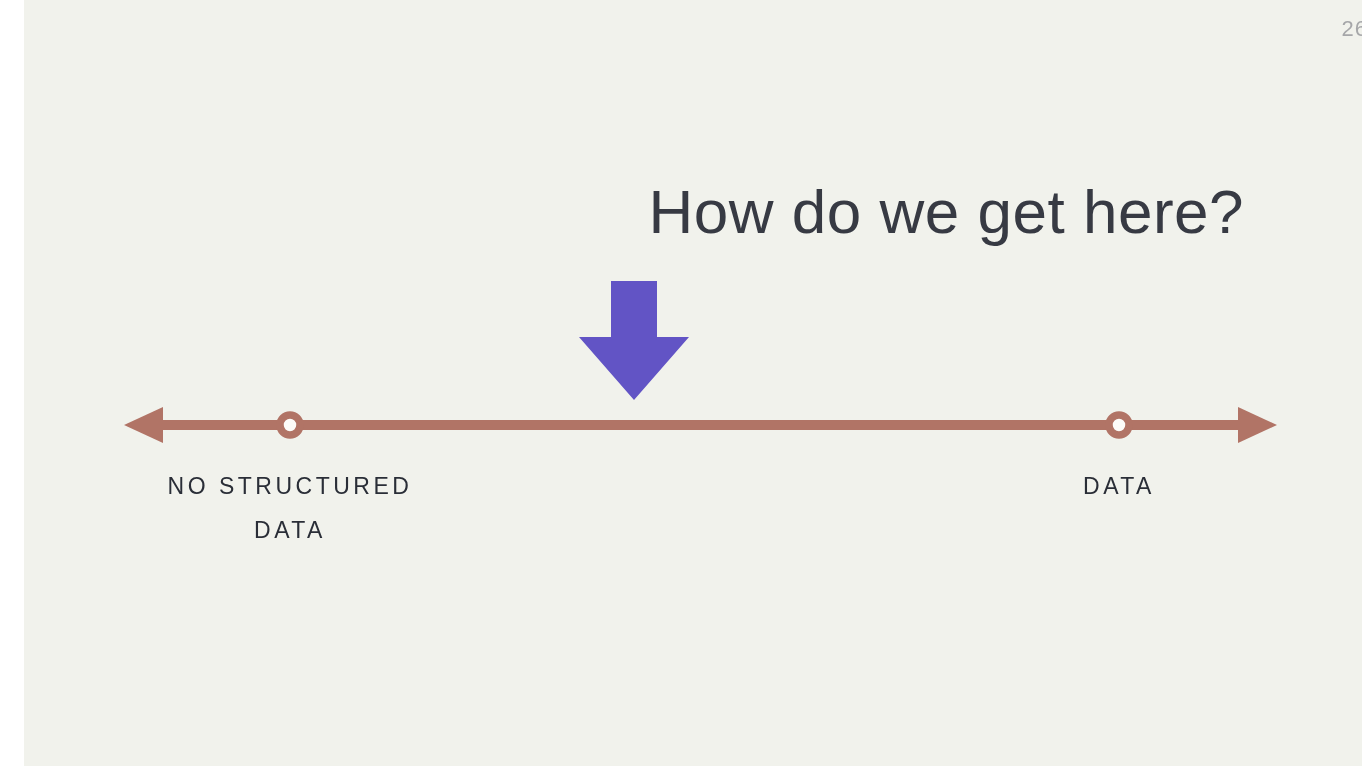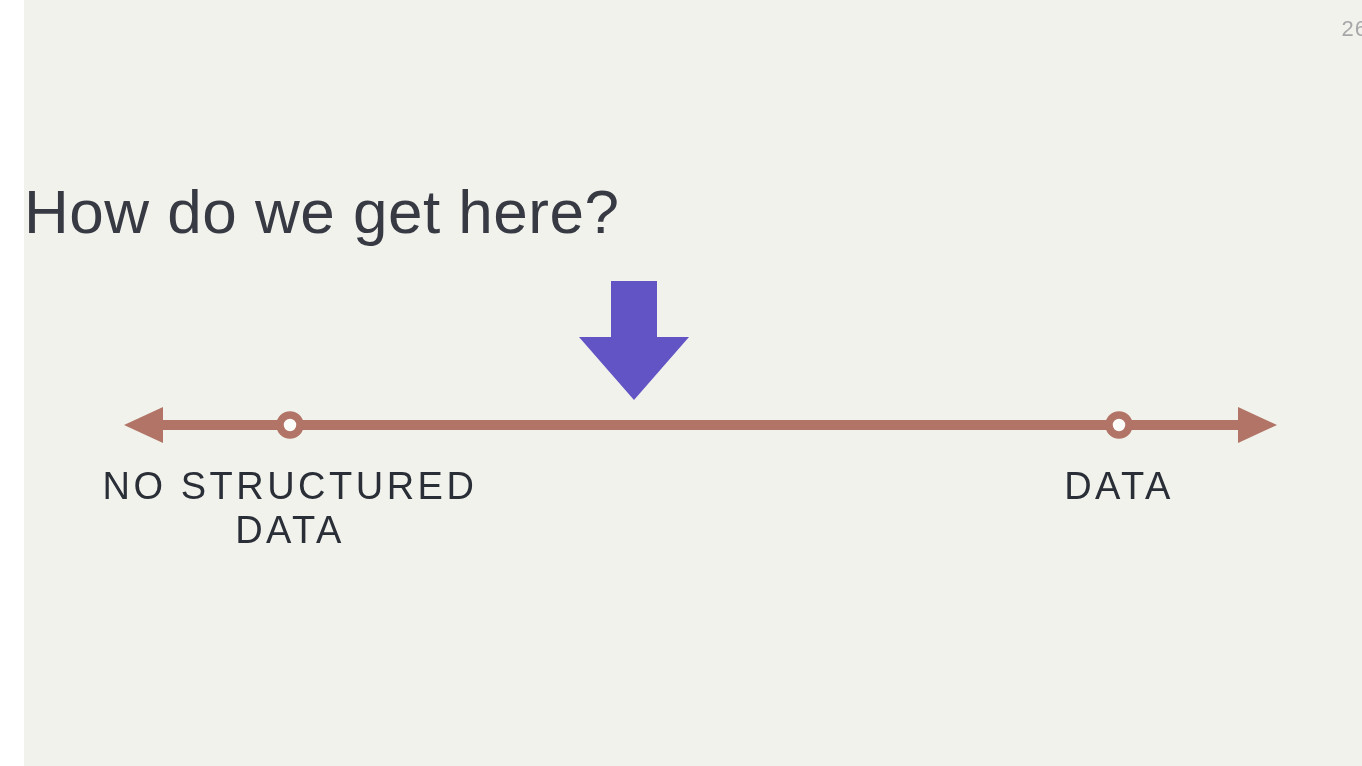--- a/index.html
+++ b/index.html
@@ -22,21 +22,21 @@
     font-size: 22px;
     color: var(--page_number_gray, #a6a7a9);
     letter-spacing: 1px;
   }
   .title {
     position: absolute;
     top: 180px;
     left: 0;
     width: 1220px;
     margin: 0;
-    text-align: left;
+    text-align: right;
     font-size: 62px;
     line-height: 64px;
     font-weight: 400;
     letter-spacing: 0.5px;
     color: var(--title_text, #373a43);
   }
   .down-arrow {
     position: absolute;
     left: 553px;
     top: 281px;
@@ -59,21 +59,21 @@
   .spectrum circle {
     fill: var(--marker_fill, #fcfcf9);
     stroke: var(--line_terracotta, #b17466);
     stroke-width: 7.5;
   }
   .endpoint-label {
     position: absolute;
     top: 464px;
     width: 400px;
     text-align: center;
-    font-size: 38px;
+    font-size: 23px;
     line-height: 44px;
     font-weight: 500;
     letter-spacing: 3.5px;
     color: var(--label_text, #2a2e37);
   }
   .endpoint-label.left  { left: 66px; }
   .endpoint-label.right { left: 895px; }
 </style>
 </head>
 <body>

